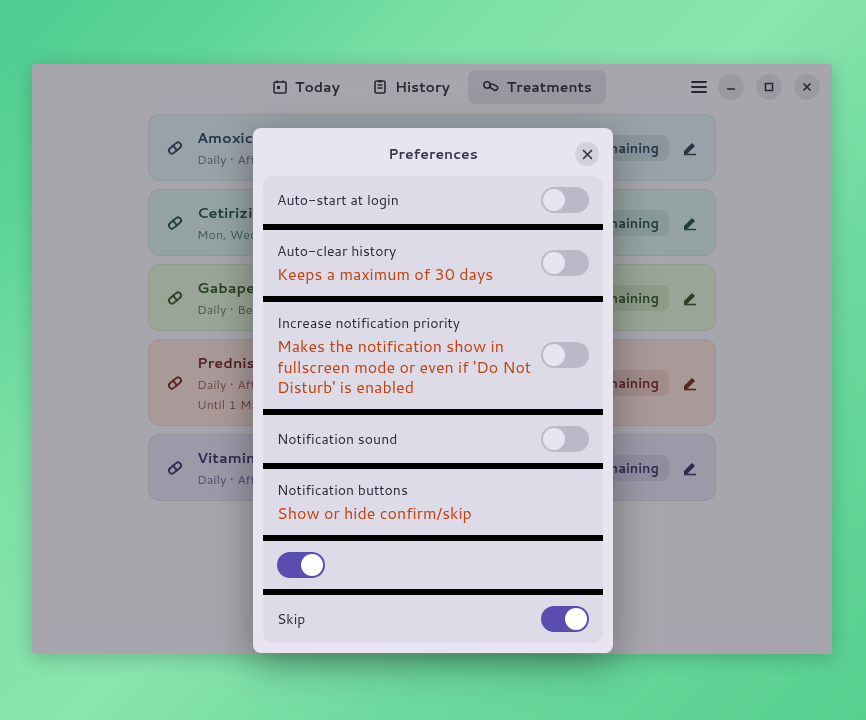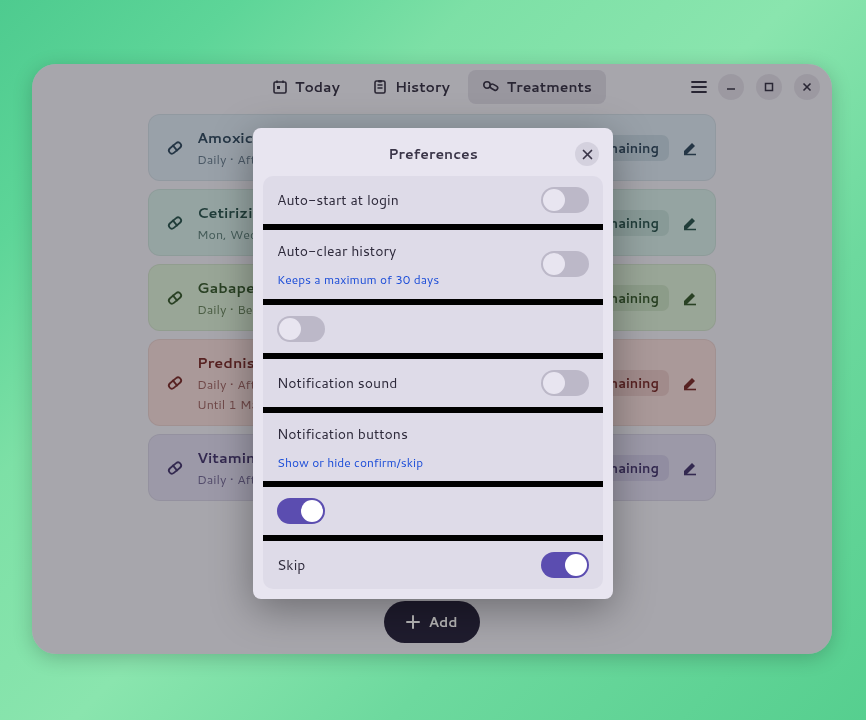--- a/index.html
+++ b/index.html
@@ -11,21 +11,21 @@
     overflow: hidden;
     position: relative;
   }
   .window {
     position: absolute;
     top: 64px;
     left: 32px;
     width: 800px;
     height: 590px;
     background: #e8e6ef;
-    border-radius: 24px;
+    border-radius: 3px;
     box-shadow: 0 4px 20px rgba(0,0,0,0.2);
     overflow: hidden;
   }
   .titlebar {
     height: 46px;
     display: flex;
     align-items: center;
     justify-content: center;
     position: relative;
     padding: 0 10px;
@@ -169,21 +169,21 @@
   .pref-row {
     display: flex;
     align-items: center;
     padding: 11px 14px;
     border-bottom: 6px solid #000000;
     gap: 10px;
   }
   .pref-row:last-child { border-bottom: none; }
   .pref-text { flex: 1; }
   .pref-label { font-size: 14px; color: #2e2a3b; }
-  .pref-sub { font-size: 12px; color: #1d4ed8; margin-top: 11px; line-height: 1.3; }
+  .pref-sub { font-size: 16px; color: #c2410c; margin-top: 3px; line-height: 1.3; }
   .toggle {
     width: 48px; height: 26px;
     border-radius: 13px;
     position: relative;
     cursor: pointer;
     flex-shrink: 0;
   }
   .toggle.off { background: #bcb8c8; }
   .toggle.on { background: #5b4db0; }
   .toggle-knob {
@@ -404,20 +404,24 @@
     <div class="pref-row">
       <div class="pref-text">
         <div class="pref-label">Auto-clear history</div>
         <div class="pref-sub">Keeps a maximum of 30 days</div>
       </div>
       <div class="toggle off">
           <div class="toggle-knob"></div>
         </div>
     </div>
     <div class="pref-row">
+      <div class="pref-text">
+        <div class="pref-label">Increase notification priority</div>
+        <div class="pref-sub">Makes the notification show in fullscreen mode or even if 'Do Not Disturb' is enabled</div>
+      </div>
       <div class="toggle off">
           <div class="toggle-knob"></div>
         </div>
     </div>
     <div class="pref-row">
       <div class="pref-text">
         <div class="pref-label">Notification sound</div>
       </div>
       <div class="toggle off">
           <div class="toggle-knob"></div>

